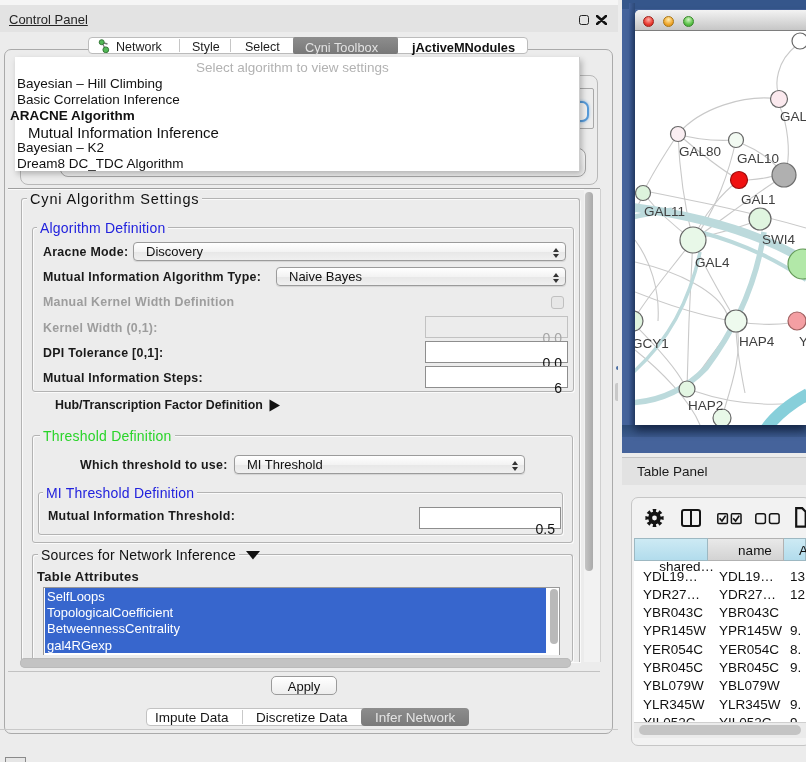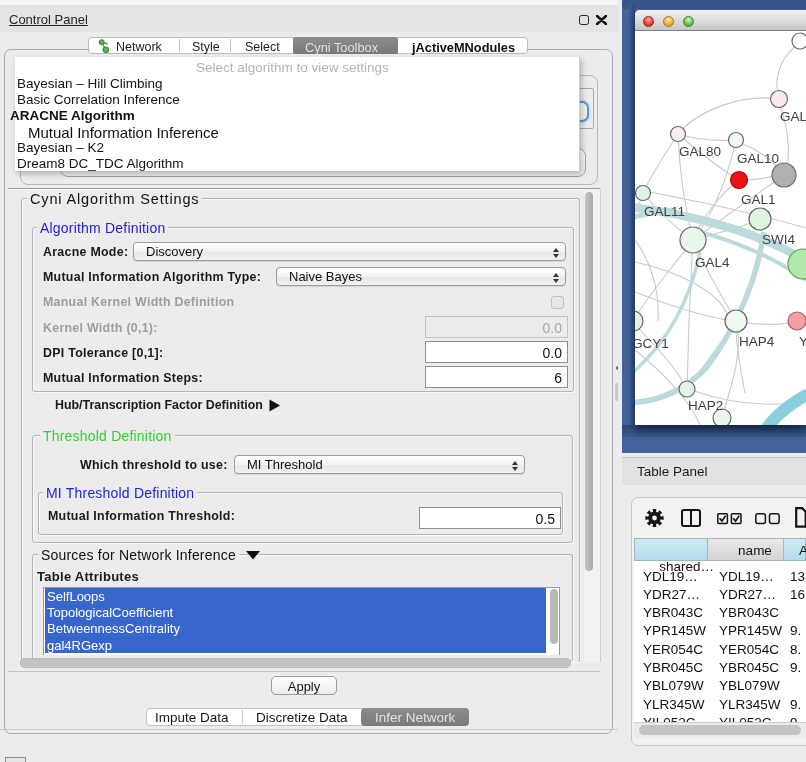--- a/index.html
+++ b/index.html
@@ -15,21 +15,21 @@
   font-size:13px; color:#111; line-height:17px; padding-left:12px;
   box-shadow:0 1px 1px rgba(0,0,0,.1); }
 .updn { position:absolute; right:6px; top:4.5px; width:6px; height:10px; }
 .updn:before { content:""; position:absolute; top:0; left:0;
   border-left:3.5px solid transparent; border-right:3.5px solid transparent;
   border-bottom:4.2px solid #333; }
 .updn:after { content:""; position:absolute; bottom:0; left:0;
   border-left:3.5px solid transparent; border-right:3.5px solid transparent;
   border-top:4.2px solid #333; }
 .field { position:absolute; height:22px; border:1px solid #8e8e8e; background:#fff;
-  font-size:14px; color:#111; text-align:right; padding:3px 5px 0 0; }
+  font-size:14px; color:#111; text-align:right; padding:13px 5px 0 0; }
 .field.dis { background:#ececec; color:#a5a5a5; border-color:#c2c2c2; }
 .group { position:absolute; border:1px solid #b3b3b3; border-radius:3px; box-shadow:inset 1px 1px 0 rgba(252,252,252,.9), 1px 1px 0 rgba(252,252,252,.9); }
 .gtitle { position:absolute; font-size:14px; background:#ececec; padding:0 3px;
   white-space:nowrap; letter-spacing:0.2px; }
 </style>
 </head>
 <body>
 
 <div class="abs" style="left:0;top:0;width:618px;height:5px;background:#f5f5f5;"></div>
 <div class="abs" style="left:0;top:5px;width:618px;height:27px;background:#e3e3e3;"></div>
@@ -262,21 +262,21 @@
 <div class="abs" style="left:784px;top:538px;width:22px;height:23px;background:linear-gradient(#cdeaf4,#b2dcec);border:1px solid #9db8c2;border-left:none;"></div>
 <div class="txt" style="left:640px;top:559px;width:74px;text-align:right;font-size:13.5px;">shared…</div>
 <div class="txt" style="left:717px;top:543px;width:76px;text-align:center;font-size:13.5px;">name</div>
 <div class="txt" style="left:799px;top:543px;font-size:13.5px;">A</div>
 <div id="rows">
     <div class="txt" style="left:643px;top:568.5px;font-size:13.5px;">YDL19…</div>
     <div class="txt" style="left:719px;top:568.5px;font-size:13.5px;">YDL19…</div>
     <div class="txt" style="left:790px;top:568.5px;font-size:13.5px;">13</div>
     <div class="txt" style="left:643px;top:586.8px;font-size:13.5px;">YDR27…</div>
     <div class="txt" style="left:719px;top:586.8px;font-size:13.5px;">YDR27…</div>
-    <div class="txt" style="left:790px;top:586.8px;font-size:13.5px;">16</div>
+    <div class="txt" style="left:790px;top:586.8px;font-size:13.5px;">12</div>
     <div class="txt" style="left:643px;top:605.1px;font-size:13.5px;">YBR043C</div>
     <div class="txt" style="left:719px;top:605.1px;font-size:13.5px;">YBR043C</div>
     <div class="txt" style="left:790px;top:605.1px;font-size:13.5px;"></div>
     <div class="txt" style="left:643px;top:623.4px;font-size:13.5px;">YPR145W</div>
     <div class="txt" style="left:719px;top:623.4px;font-size:13.5px;">YPR145W</div>
     <div class="txt" style="left:790px;top:623.4px;font-size:13.5px;">9.</div>
     <div class="txt" style="left:643px;top:641.7px;font-size:13.5px;">YER054C</div>
     <div class="txt" style="left:719px;top:641.7px;font-size:13.5px;">YER054C</div>
     <div class="txt" style="left:790px;top:641.7px;font-size:13.5px;">8.</div>
     <div class="txt" style="left:643px;top:660px;font-size:13.5px;">YBR045C</div>

